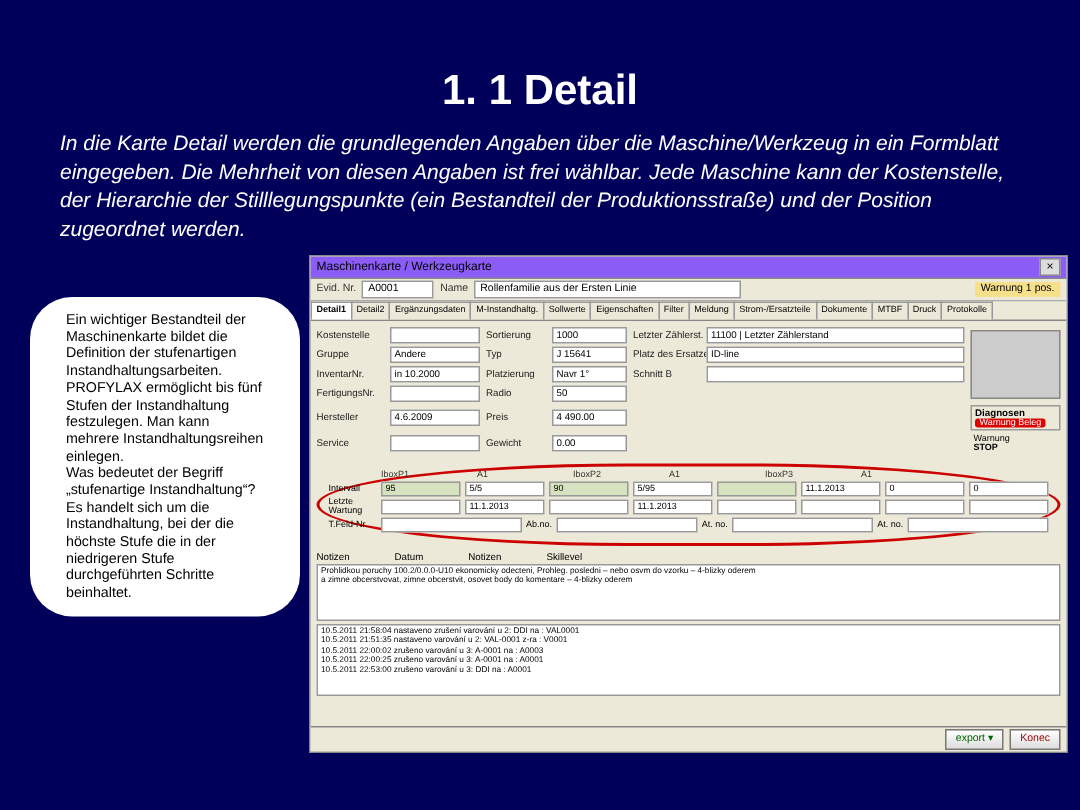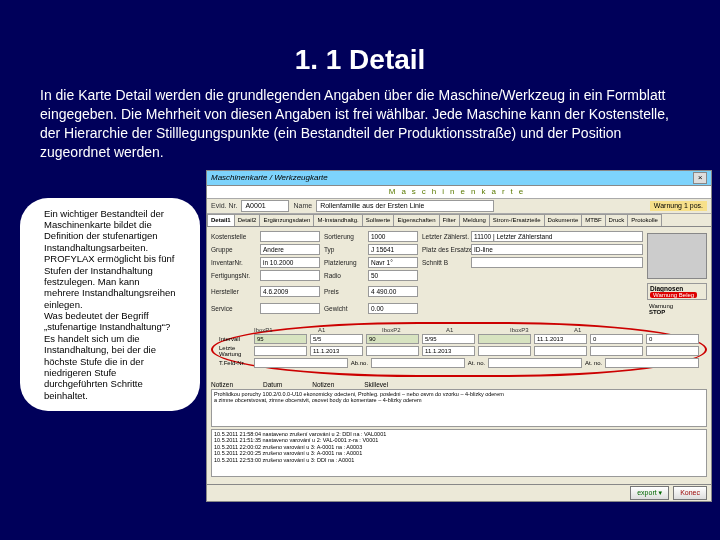--- a/index.html
+++ b/index.html
@@ -24,20 +24,21 @@
     font-weight: bold;
     font-family: Verdana, Arial, sans-serif;
     padding-top: 8px;
     color: #fff;
   }
   .intro {
     font-size: 14px;
     line-height: 1.35;
     margin: 10px 40px 8px 40px;
     color: #fff;
+    font-style: italic;
   }
   .content-row {
     display: flex;
     align-items: flex-start;
     margin-left: 20px;
   }
   .bubble-wrap {
     position: relative;
     width: 180px;
     flex: none;
@@ -59,28 +60,27 @@
     background: #ece9d8;
     border: 1px solid #888;
     height: 330px;
     position: relative;
     font-size: 7px;
     color: #000;
     overflow: hidden;
   }
   
   .win-title {
-    background: #7dd3fc;
+    background: #8b5cf6;
     border-bottom: 1px solid #888;
     height: 14px;
     display: flex;
     align-items: center;
     padding: 0 4px;
     font-size: 8px;
-    font-style: italic;
   }
   .win-title .spacer { flex:1; }
   .win-title .x { width:12px;height:10px;background:#ddd;border:1px solid #888;text-align:center;line-height:9px; }
   .banner {
     background: #fff;
     color: #5a7a00;
     text-align: center;
     letter-spacing: 6px;
     font-size: 8px;
     height: 12px;
@@ -187,21 +187,20 @@
     <div class="bubble-wrap">
       <div class="bubble">Ein wichtiger Bestandteil der Maschinenkarte bildet die Definition der stufenartigen Instandhaltungsarbeiten. PROFYLAX ermöglicht bis fünf Stufen der Instandhaltung festzulegen. Man kann mehrere Instandhaltungsreihen einlegen.<br>Was bedeutet der Begriff „stufenartige Instandhaltung“? Es handelt sich um die Instandhaltung, bei der die höchste Stufe die in der niedrigeren Stufe durchgeführten Schritte beinhaltet.</div>
     </div>
 
     <div class="screenshot">
       <div class="win-title">
         <span>Maschinenkarte / Werkzeugkarte</span>
         <span class="spacer"></span>
         <span class="x">×</span>
       </div>
-      <div class="banner">Maschinenkarte</div>
       <div class="header-row">
         <span class="fld-lbl">Evid. Nr.</span>
         <span class="fld-val">A0001</span>
         <span class="fld-lbl">Name</span>
         <span class="fld-val" style="min-width:170px">Rollenfamilie aus der Ersten Linie</span>
         <span class="warn-badge">Warnung 1 pos.</span>
       </div>
       <div class="tabs">
         <span class="tab active">Detail1</span>
         <span class="tab">Detail2</span>

